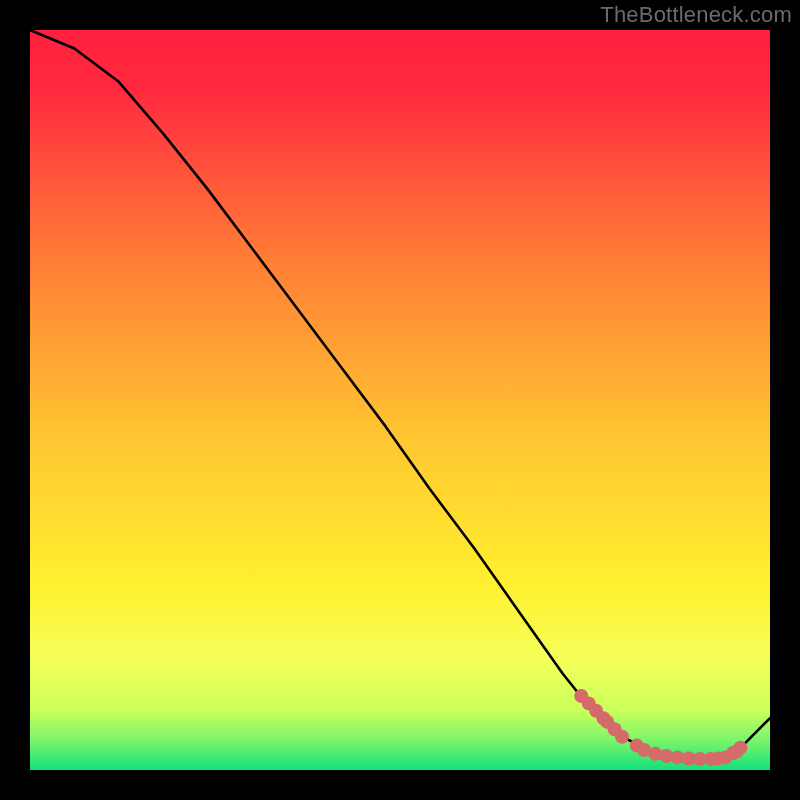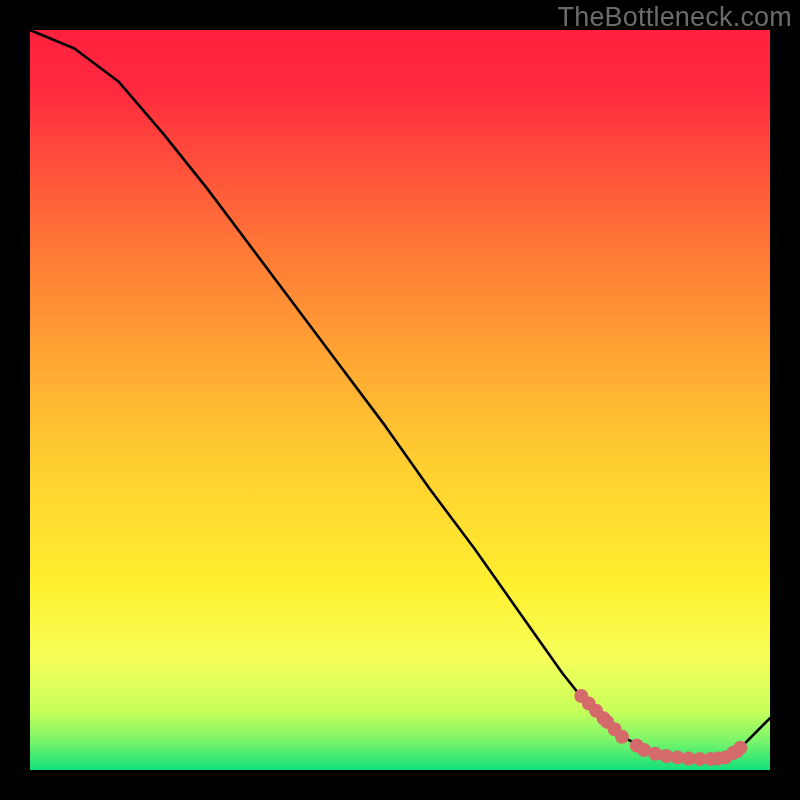--- a/index.html
+++ b/index.html
@@ -15,21 +15,21 @@
     position: relative;
     width: 800px;
     height: 800px;
     background: #000;
   }
   .attribution {
     position: absolute;
     top: 2px;
     right: 8px;
     color: #6b6b6b;
-    font-size: 27px;
+    font-size: 22px;
     letter-spacing: 0.2px;
     font-weight: 400;
   }
   .plot {
     position: absolute;
     left: 30px;
     top: 30px;
     width: 740px;
     height: 740px;
   }

